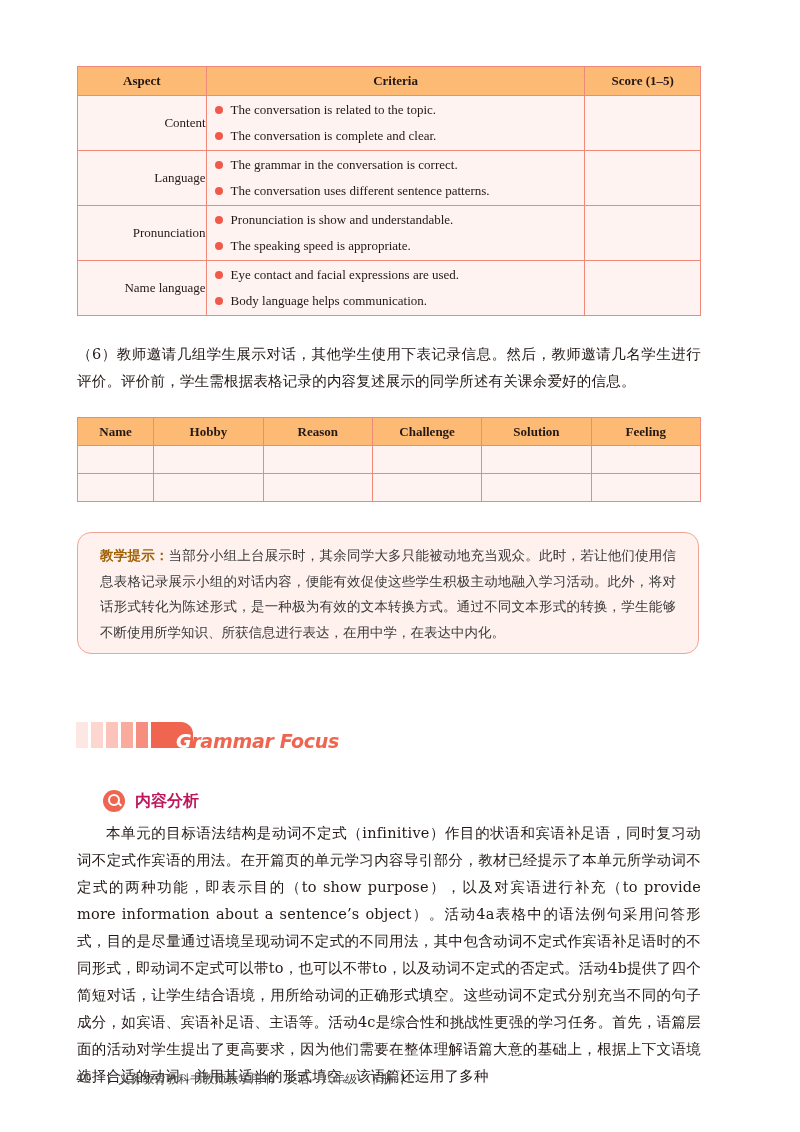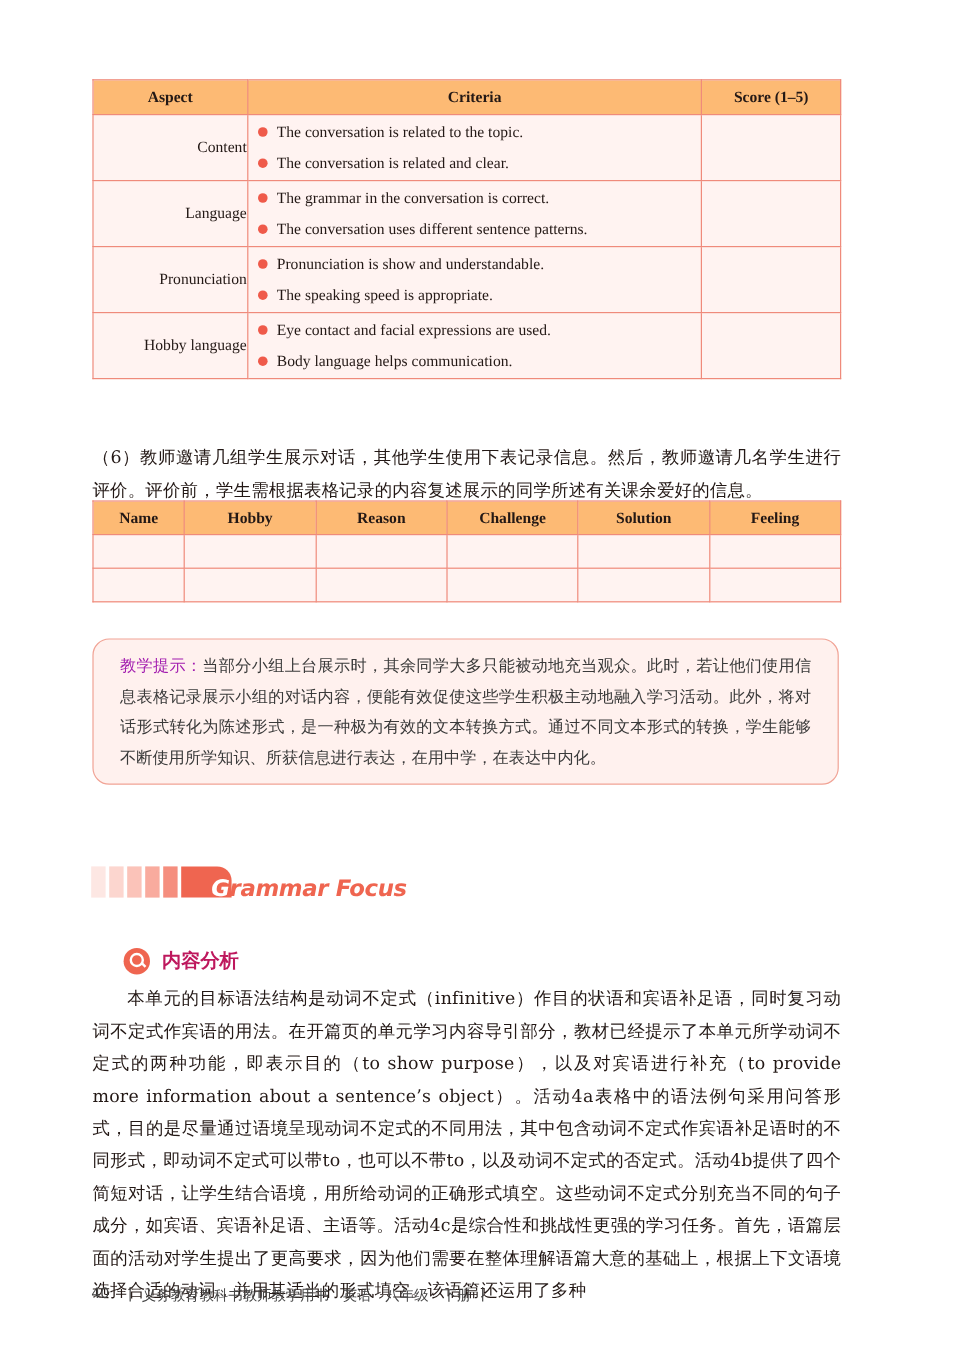--- a/index.html
+++ b/index.html
@@ -17,21 +17,21 @@
   .crit-line { height:26px; line-height:26px; display:flex; align-items:center; }
   .dot { display:inline-block; width:8px; height:8px; border-radius:50%; background:#ef5a4a; margin-right:8px; flex:none; }
   #info { left:77px; top:417px; width:624px; }
   #info th { height:27px;margin-top:46px; }
   #info td { height:27px; }
   .para { position:absolute; left:77px; width:624px; font-size:14.5px; line-height:27px;
           font-family:"DejaVu Serif", serif; text-align:justify; letter-spacing:0.2px; }
   .tip { position:absolute; left:77px; top:532px; width:622px; height:122px; box-sizing:border-box;
          border:1.5px solid #f1a395; border-radius:14px; background:#fff1ee;
          padding:10px 22px 0 22px; font-family:"DejaVu Sans", sans-serif; font-size:13.5px; line-height:25.5px; color:#3a3a3a; text-align:justify; }
-  .tip .tip-label { color:#a21caf; font-weight:normal; }
+  .tip .tip-label { color:#a16207; font-weight:bold; }
   .gf { position:absolute; left:76px; top:722px; height:26px; }
   .gf .bar { position:absolute; top:0; height:26px; }
   .gf .title { position:absolute; left:100px; top:8px; font-family:"DejaVu Sans", sans-serif; font-weight:bold;
                font-size:19px; color:#ef6550; white-space:nowrap; letter-spacing:-0.3px;font-style:italic; }
   .gf .title .g { color:#ffffff; }
   .sec { position:absolute; left:103px; top:790px; display:flex; align-items:center; }
   .sec .icon { width:22px; height:22px; border-radius:50%; background:#ef6550; position:relative; margin-right:10px; }
   .sec .icon .lens { position:absolute; left:5px; top:4px; width:8px; height:8px; border:2px solid #fff; border-radius:50%; }
   .sec .icon .handle { position:absolute; left:14px; top:13px; width:5px; height:2px; background:#fff; transform:rotate(45deg); }
   .sec .label { font-family:"DejaVu Sans", sans-serif; font-size:16px; font-weight:bold; color:#be185d; }
@@ -51,21 +51,21 @@
   <tbody>
     <tr>
       <td class="aspect">Content</td>
       <td class="crit">
         <div class="crit-line">
             <span class="dot"></span>
             <span>The conversation is related to the topic.</span>
           </div>
         <div class="crit-line">
             <span class="dot"></span>
-            <span>The conversation is related and clear.</span>
+            <span>The conversation is complete and clear.</span>
           </div>
       </td>
       <td class="score"></td>
     </tr>
     <tr>
       <td class="aspect">Language</td>
       <td class="crit">
         <div class="crit-line">
             <span class="dot"></span>
             <span>The grammar in the conversation is correct.</span>
@@ -85,37 +85,37 @@
             <span>Pronunciation is show and understandable.</span>
           </div>
         <div class="crit-line">
             <span class="dot"></span>
             <span>The speaking speed is appropriate.</span>
           </div>
       </td>
       <td class="score"></td>
     </tr>
     <tr>
-      <td class="aspect">Hobby language</td>
+      <td class="aspect">Name language</td>
       <td class="crit">
         <div class="crit-line">
             <span class="dot"></span>
             <span>Eye contact and facial expressions are used.</span>
           </div>
         <div class="crit-line">
             <span class="dot"></span>
             <span>Body language helps communication.</span>
           </div>
       </td>
       <td class="score"></td>
     </tr>
   </tbody>
 </table>
 
-<div class="para" style="top:341px; text-indent:0;margin-top:28px;">（6）教师邀请几组学生展示对话，其他学生使用下表记录信息。然后，教师邀请几名学生进行评价。评价前，学生需根据表格记录的内容复述展示的同学所述有关课余爱好的信息。</div>
+<div class="para" style="top:341px; text-indent:0;">（6）教师邀请几组学生展示对话，其他学生使用下表记录信息。然后，教师邀请几名学生进行评价。评价前，学生需根据表格记录的内容复述展示的同学所述有关课余爱好的信息。</div>
 
 <table class="tbl" id="info">
   <thead>
     <tr>
       <th style="width:75px">Name</th>
       <th style="width:108px">Hobby</th>
       <th style="width:108px">Reason</th>
       <th style="width:108px">Challenge</th>
       <th style="width:108px">Solution</th>
       <th style="width:108px">Feeling</th>

